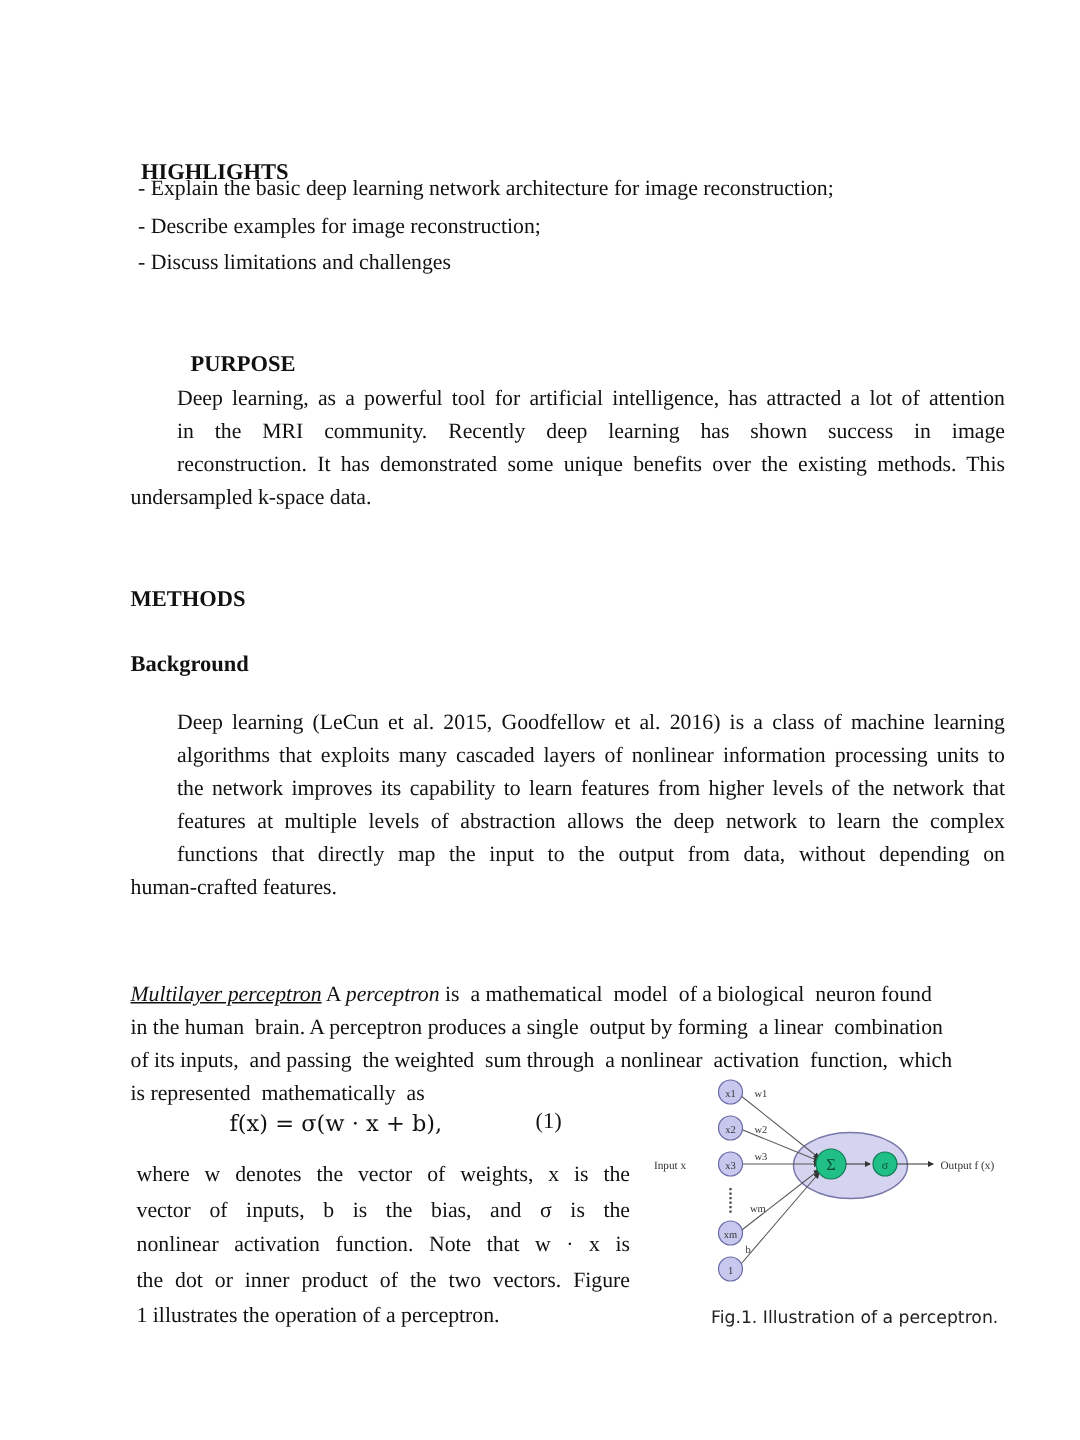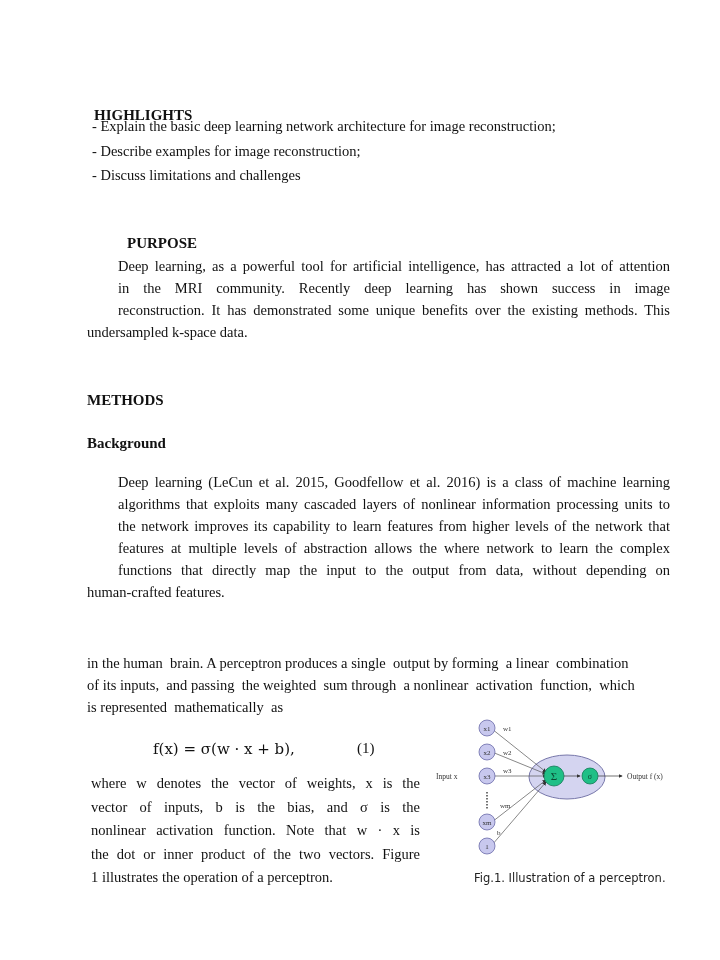--- a/index.html
+++ b/index.html
@@ -40,26 +40,27 @@
   <span class="row j">reconstruction. It has demonstrated some unique benefits over the existing methods. This</span>
   <span class="row l">undersampled  k-space data.</span>
 </div>
 
 <div class="abs head" style="left:87px; top:392px;">METHODS</div>
 <div class="abs head" style="left:87px; top:435px;">Background</div>
 <div class="para" style="top:471px;">
   <span class="row j">Deep learning (LeCun et al. 2015, Goodfellow et al. 2016) is a class of machine learning</span>
   <span class="row j">algorithms that exploits many cascaded layers of nonlinear information processing units to</span>
   <span class="row j">the network improves its capability to learn features from higher levels of the network that</span>
-  <span class="row j">features at multiple levels of abstraction allows the where network to learn the complex</span>
+  <span class="row j">features at multiple levels of abstraction allows the deep network to learn the complex</span>
   <span class="row j">functions that directly map the input to the output from data, without depending on</span>
   <span class="row l">human-crafted  features.</span>
 </div>
 
 <div class="para" style="top:652px; width:578px;">
+  <span class="row l" style="white-space:pre;"><span class="ul">Multilayer perceptron</span><span> A </span><span class="it">perceptron</span><span> is  a mathematical  model  of a biological  neuron found</span></span>
   <span class="row l" style="white-space:pre;">in the human  brain. A perceptron produces a single  output by forming  a linear  combination</span>
   <span class="row l" style="white-space:pre;">of its inputs,  and passing  the weighted  sum through  a nonlinear  activation  function,  which</span>
   <span class="row l" style="white-space:pre;">is represented  mathematically  as</span>
 </div>
 
 <div class="eq">f(x) = σ(w · x + b),</div>
 <div class="eqnum">(1)</div>
 
 <div class="left-col" style="top:772px;">
   <span class="row">where w denotes the vector of weights, x is the</span>

